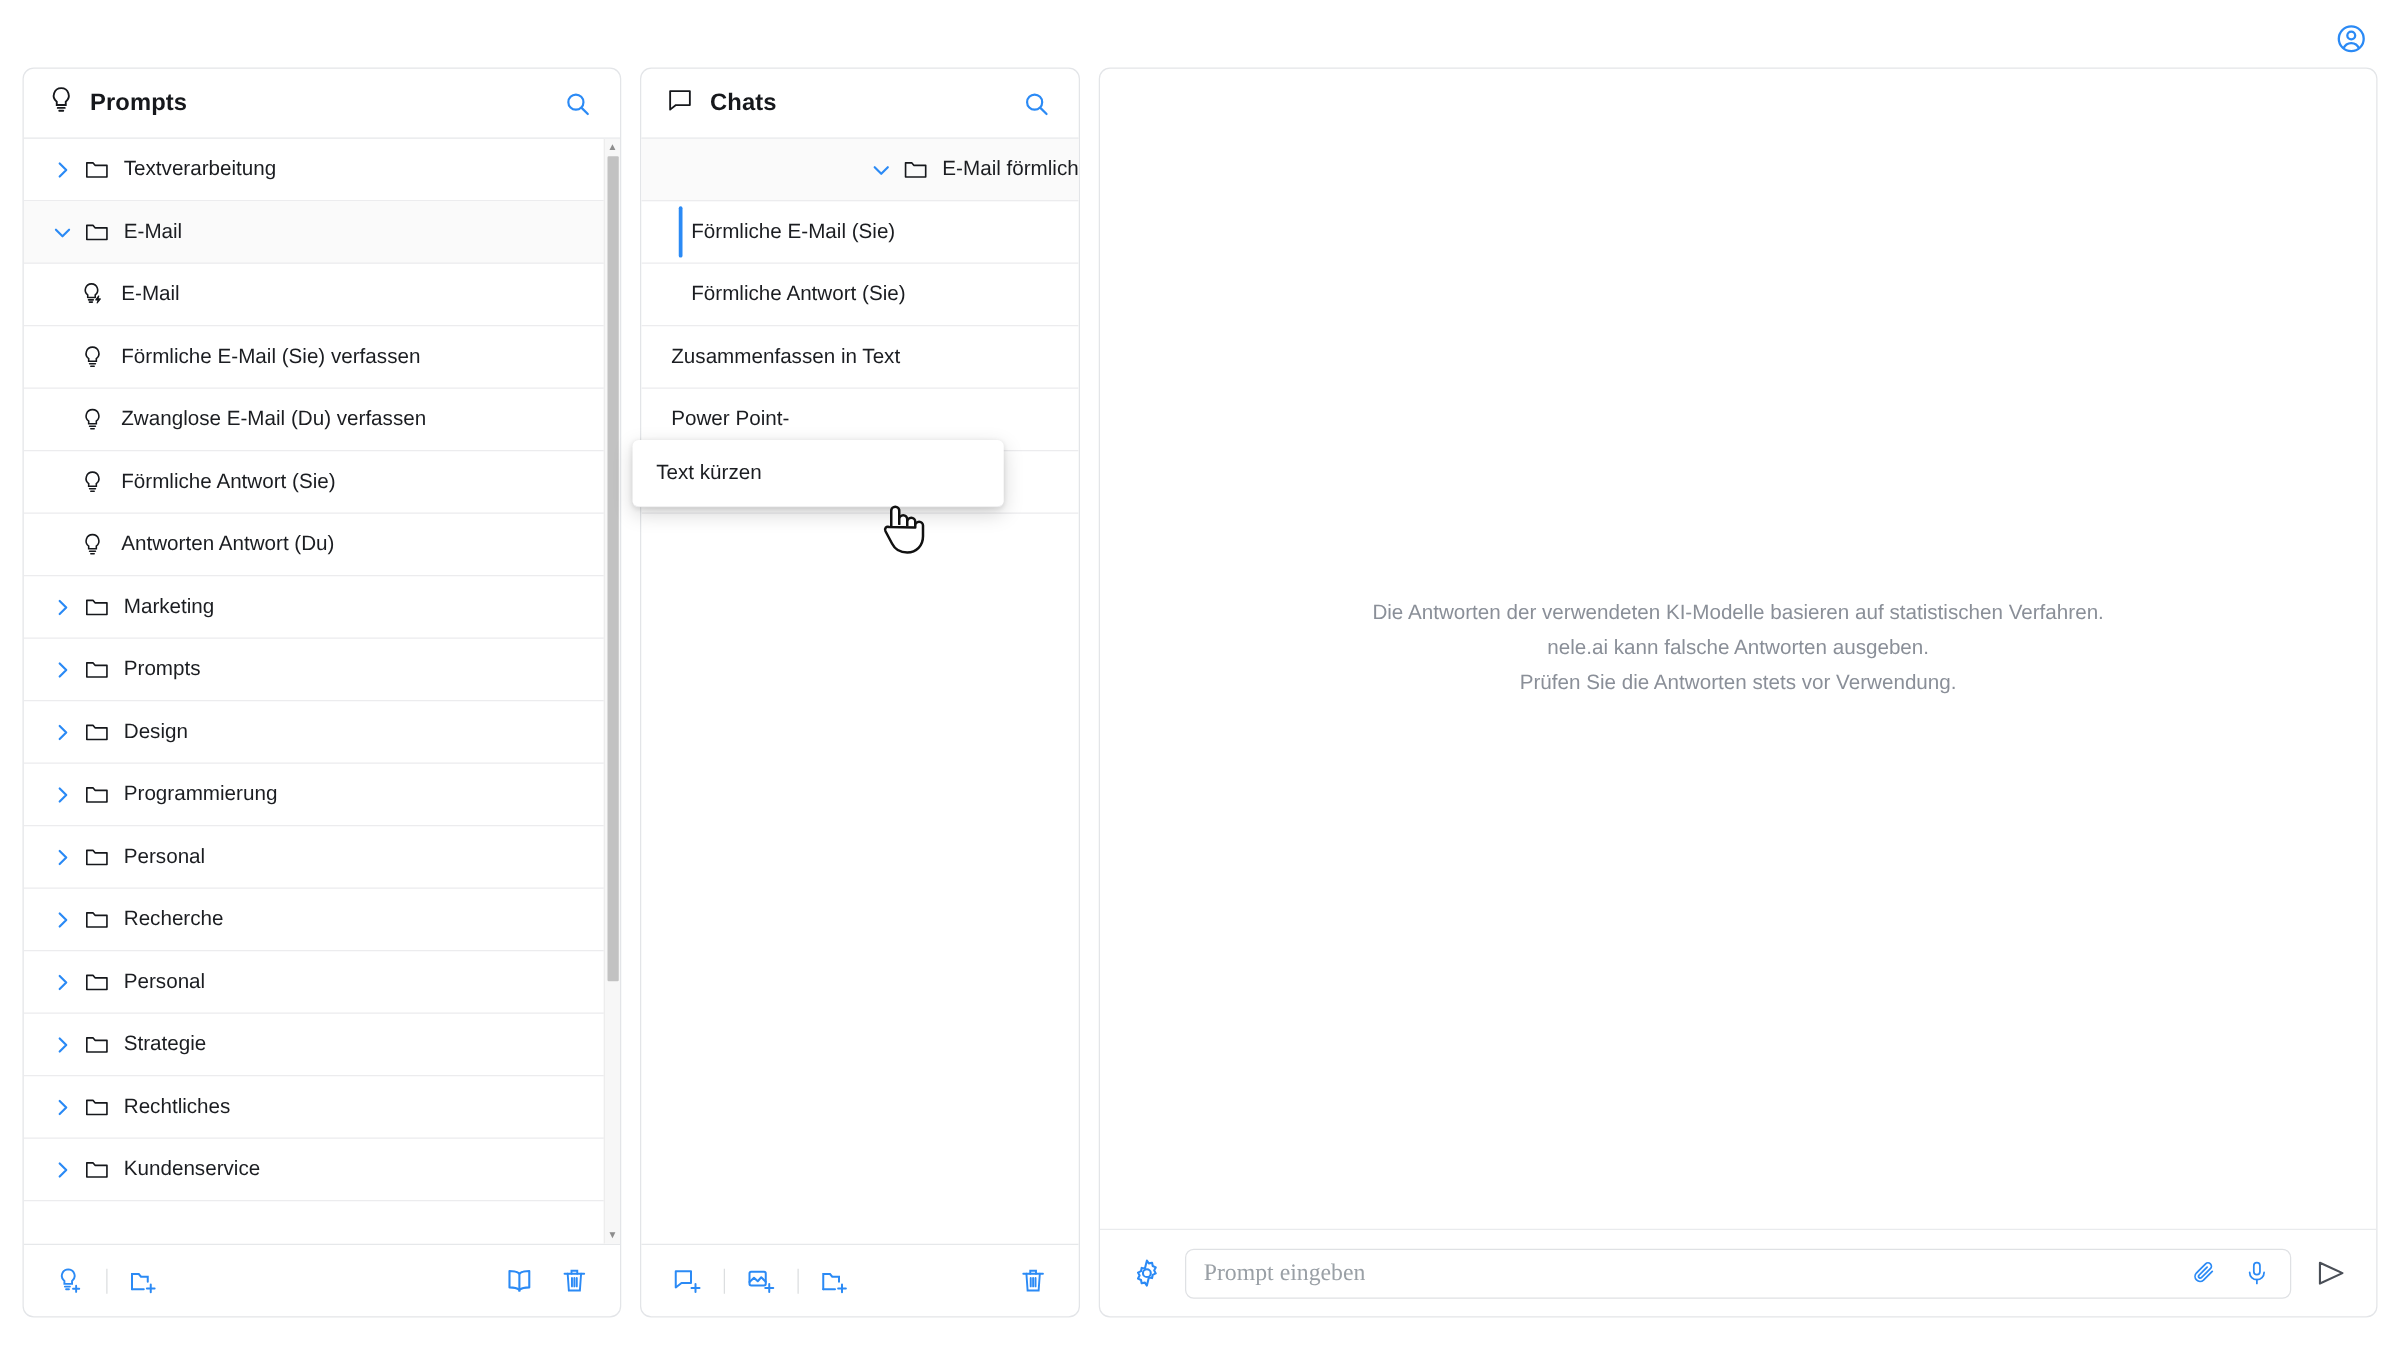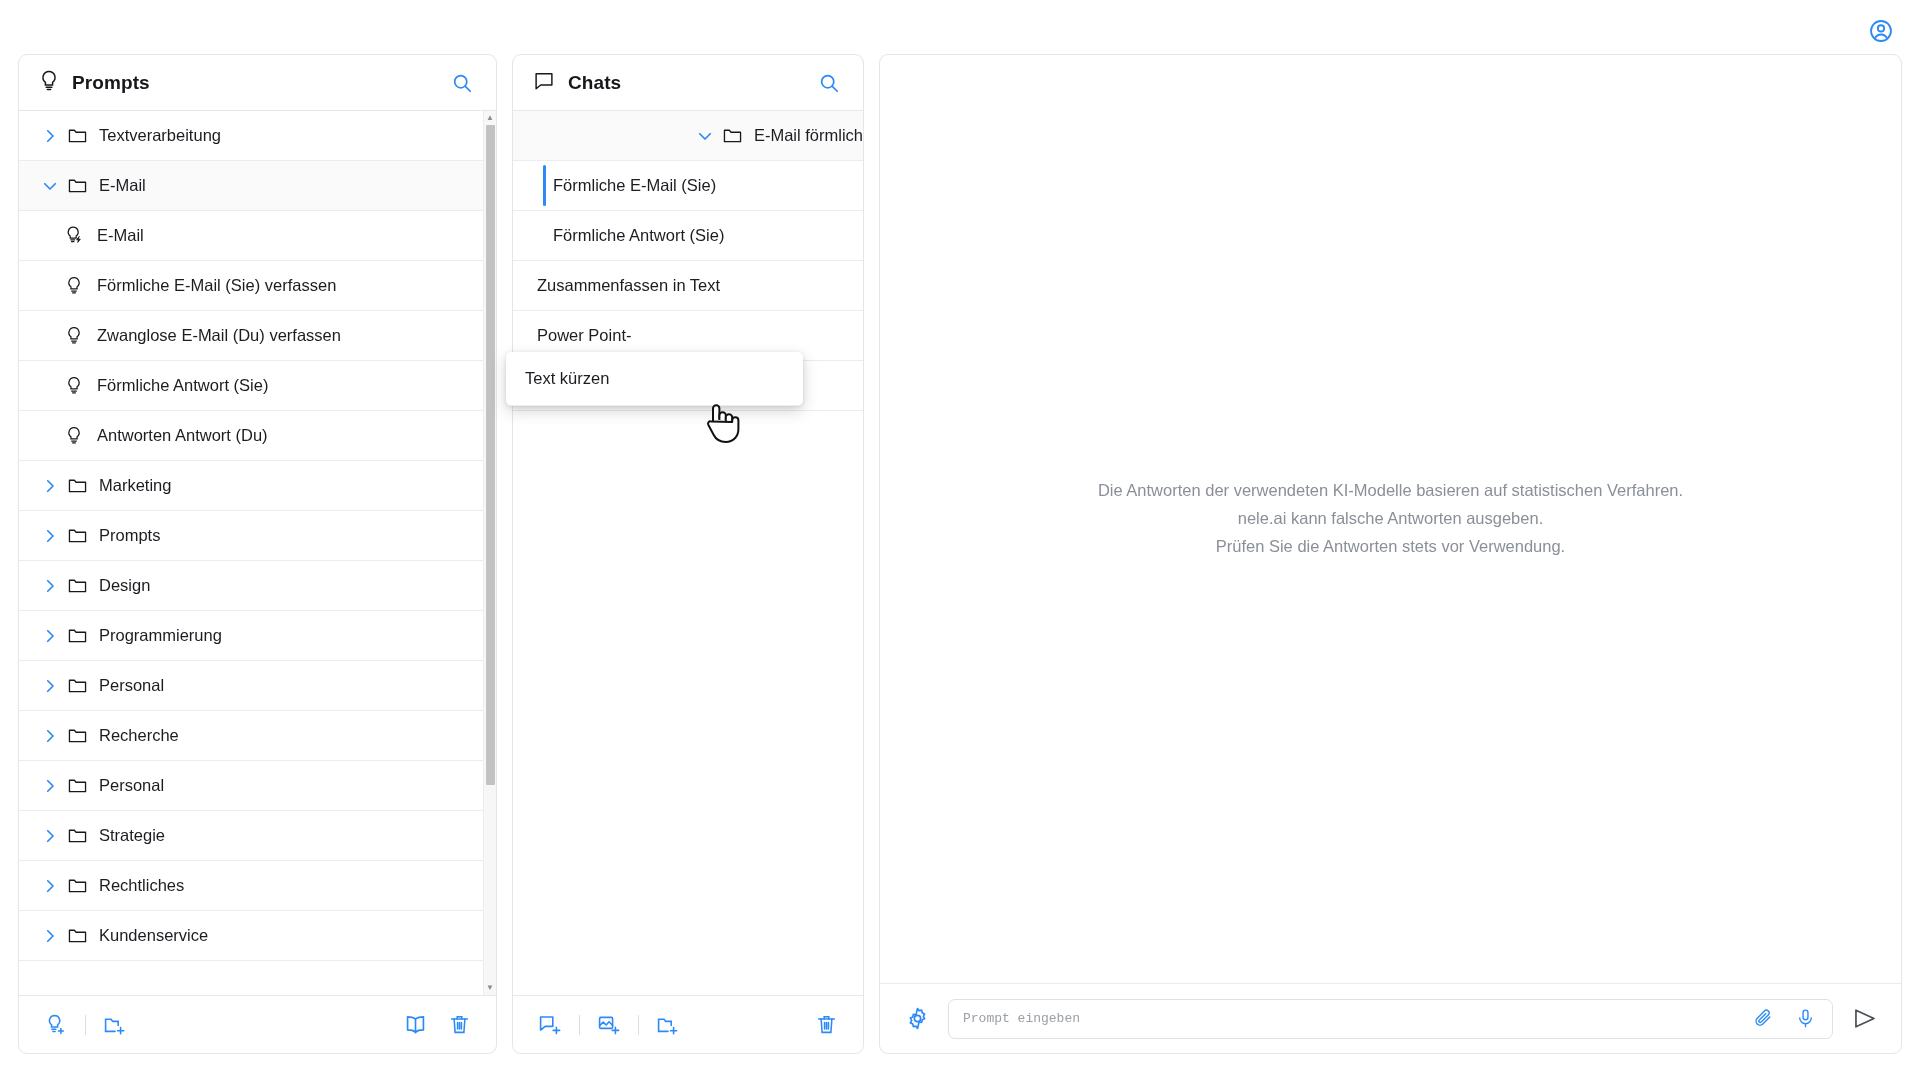--- a/index.html
+++ b/index.html
@@ -105,22 +105,22 @@
   .composer {
     height: 70px; flex: 0 0 70px;
     border-top: 1px solid #e9ebed;
     display: flex; align-items: center; gap: 16px; padding: 0 22px;
   }
   .input-shell {
     flex: 1; height: 40px; border: 1px solid #dfe1e4; border-radius: 7px;
     display: flex; align-items: center; padding: 0 12px 0 14px; gap: 12px;
   }
   .input-shell input {
-    flex: 1; border: none; outline: none; font-size: 13px;
-    color: #1b1d21; font-family: Liberation Mono, monospace; background: transparent;
+    flex: 1; border: none; outline: none; font-size: 19px;
+    color: #1b1d21; font-family: Liberation Serif, serif; background: transparent;
   }
   .input-shell input::placeholder { color: #9aa0a6; }
 
   
   .drag-card {
     position: absolute; left: 506px; top: 352px;
     width: 297px; height: 54px;
     background: #ffffff; border-radius: 5px;
     box-shadow: 0 5px 16px rgba(0,0,0,.17), 0 1px 4px rgba(0,0,0,.10);
     display: flex; align-items: center;

